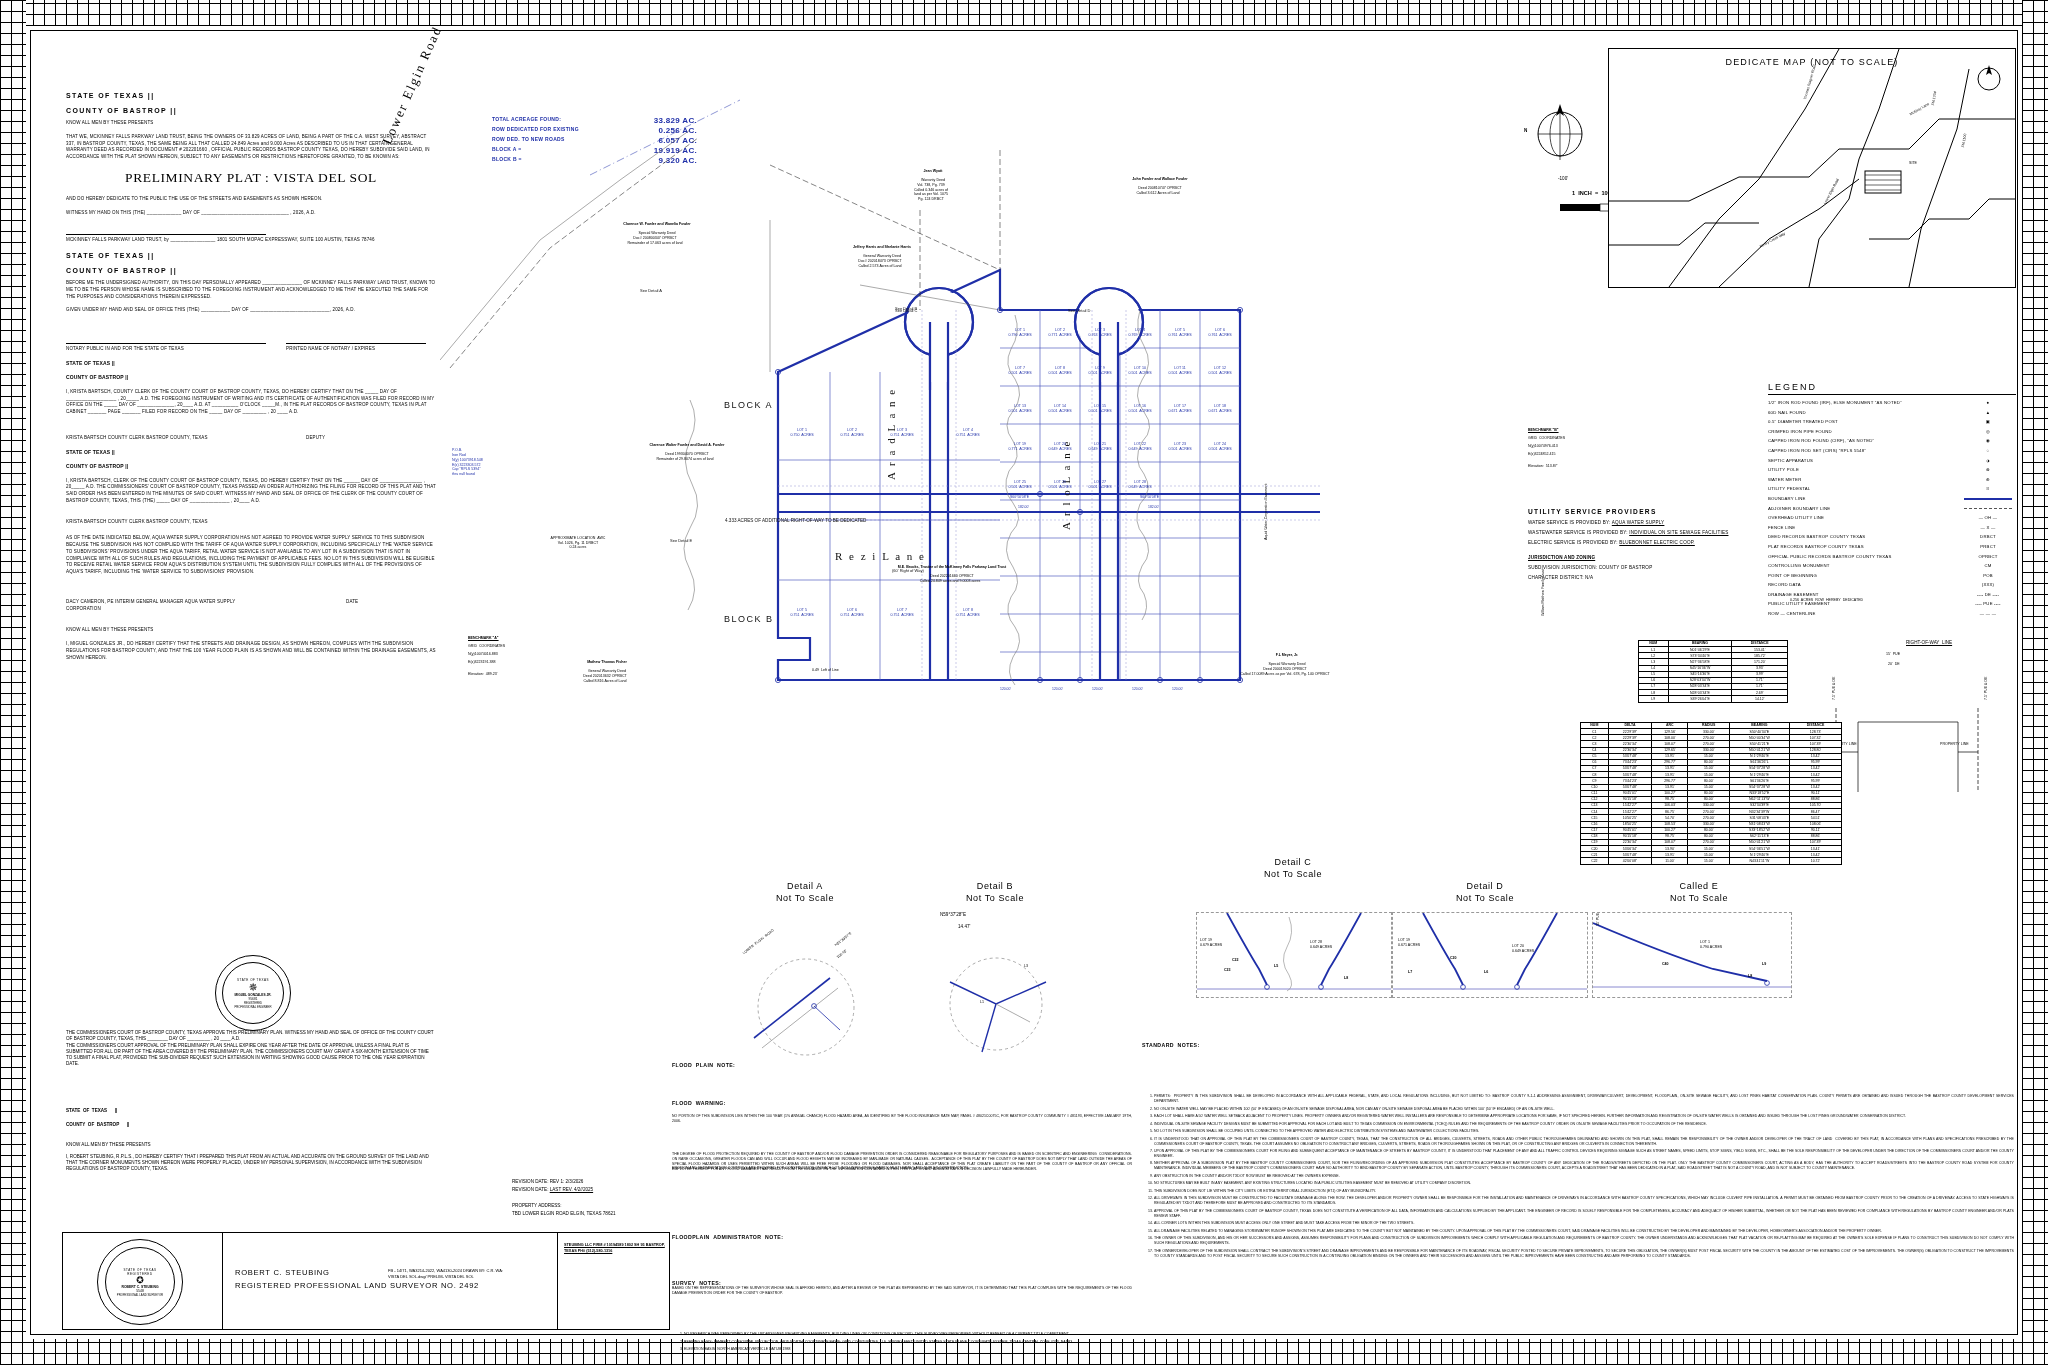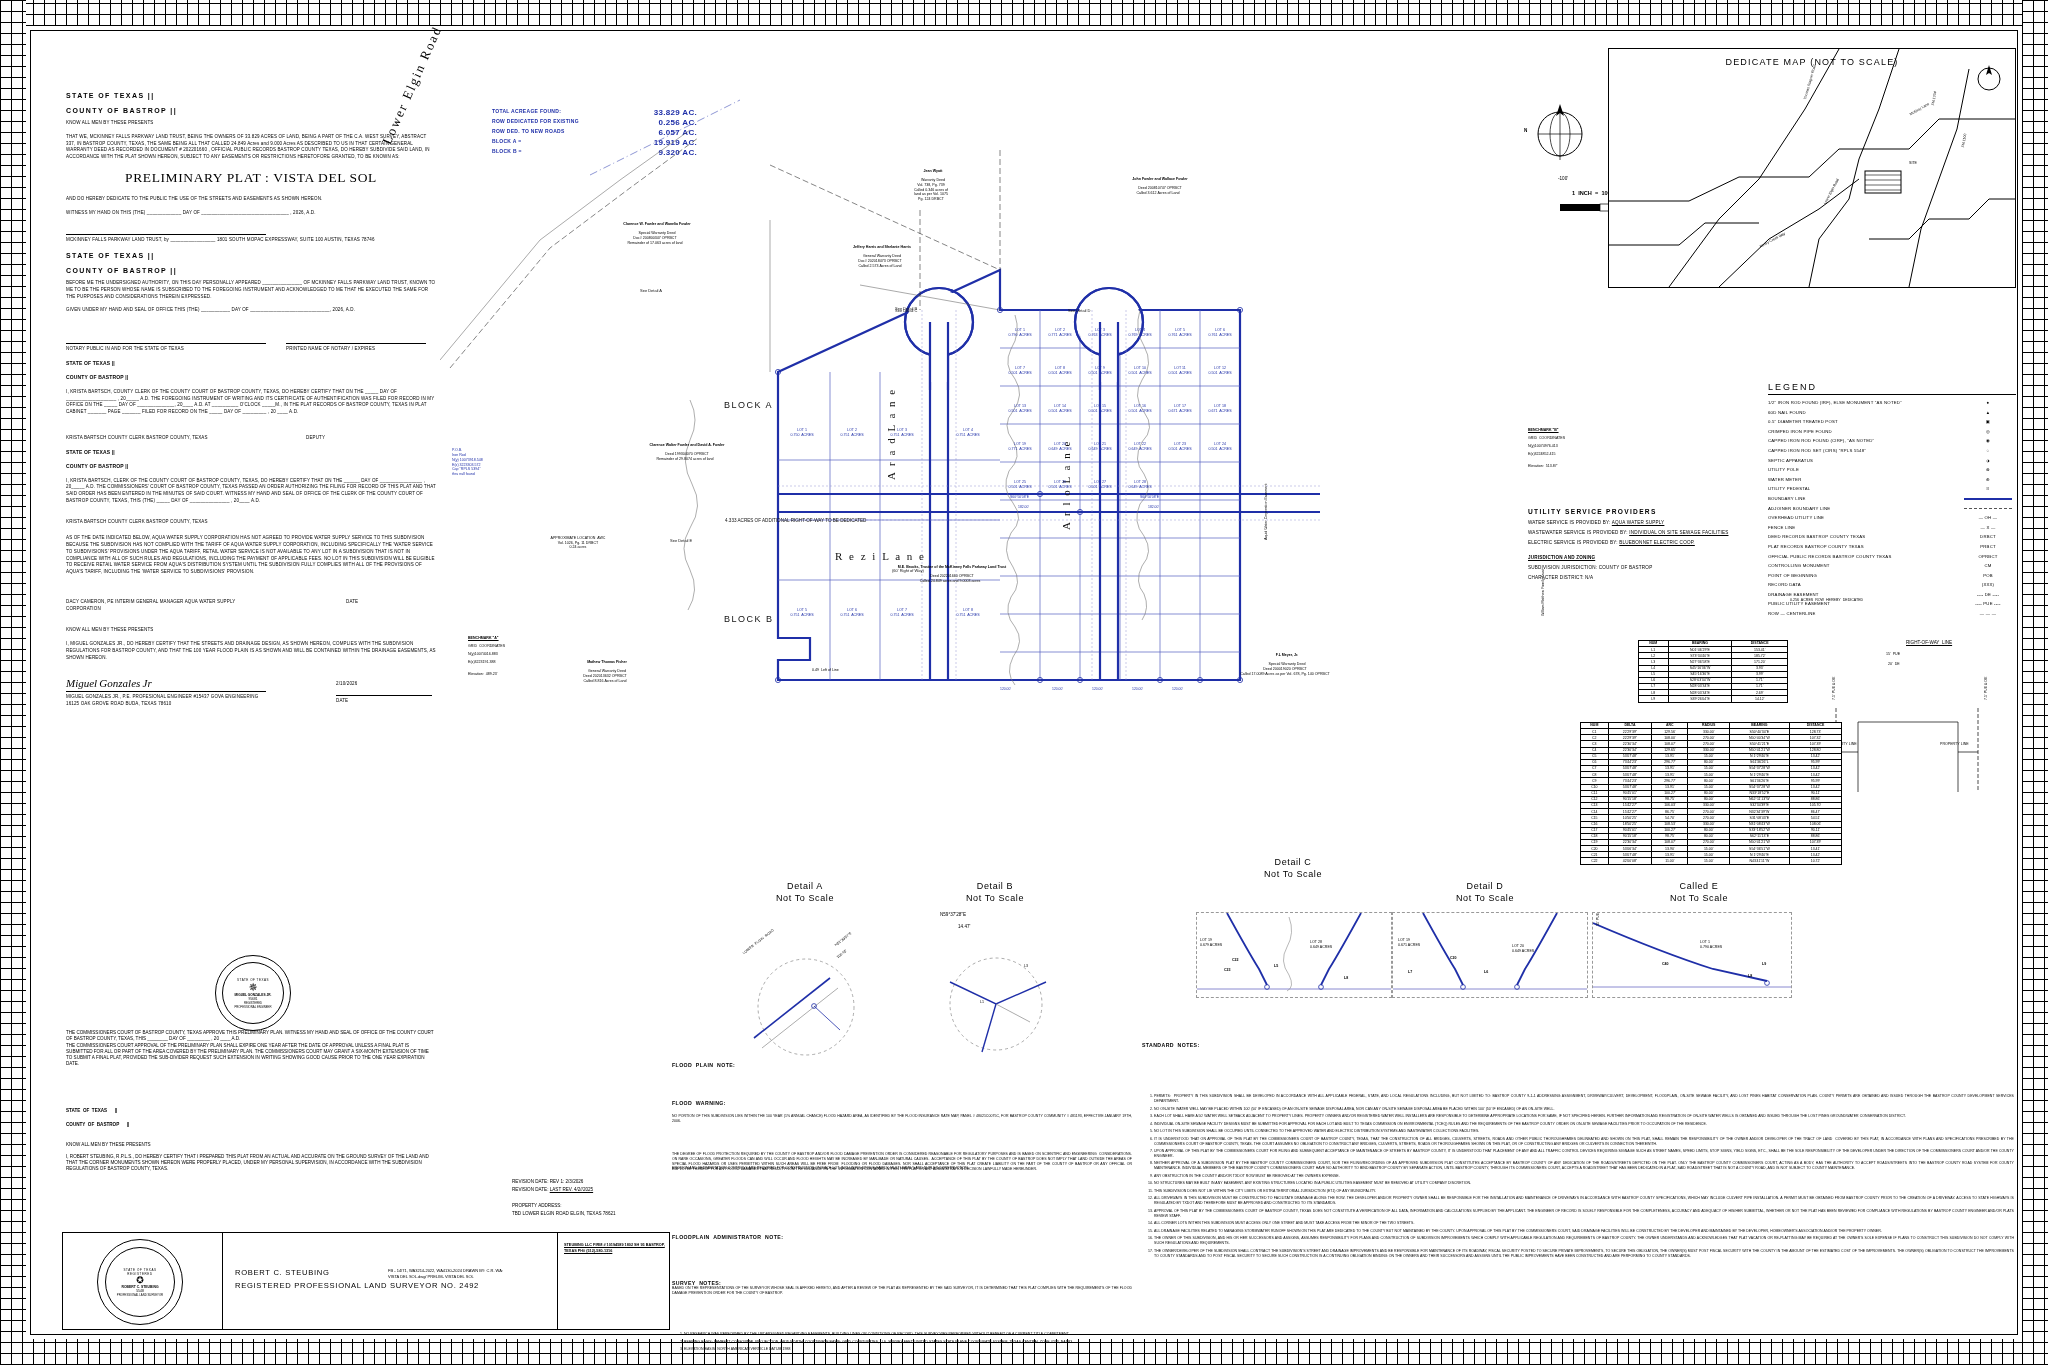--- a/index.html
+++ b/index.html
@@ -49,21 +49,21 @@
 
   
   #main-title {
     position: absolute; left: 700px; top: 62px; width: 660px;
     font-family: "Liberation Serif", serif;
     font-size: 26px; letter-spacing: 0.5px; text-align: center; color: #000;
   }
 
   
   #acreage {
-    position: absolute; left: 492px; top: 108px;
+    position: absolute; left: 492px; top: 116px;
     font-size: 8px; color: #1f2fa8; font-weight: bold;
     letter-spacing: 0.3px;
   }
   #acreage .row { display: flex; width: 205px; margin-bottom: 1px; }
   #acreage .lbl { flex: 1; }
   #acreage .val { width: 74px; text-align: right; }
 
   
   #legal-col {
     position: absolute; left: 66px; top: 84px; width: 370px;
@@ -246,36 +246,20 @@
 AQUA WATER SUPPLY CORPORATION</div>
       </div>
       <div style="width:90px">
         <div class="legal-p" style="margin-top:16px">DATE</div>
       </div>
     </div>
 
     <div class="legal-p" style="margin-top:8px">KNOW ALL MEN BY THESE PRESENTS</div>
     <div class="legal-p">I, MIGUEL GONZALES JR., DO HEREBY CERTIFY THAT THE STREETS AND DRAINAGE DESIGN, AS SHOWN HEREON, COMPLIES WITH THE SUBDIVISION REGULATIONS FOR BASTROP COUNTY, AND THAT THE 100 YEAR FLOOD PLAIN IS AS SHOWN AND WILL BE CONTAINED WITHIN THE DRAINAGE EASEMENTS, AS SHOWN HEREON.</div>
 
-    <div class="two-col" style="margin-top:16px">
-      <div style="width:200px">
-        <div style="font-family:'Liberation Serif',serif;font-style:italic;font-size:11px">Miguel Gonzales Jr</div>
-        <div class="sigline" style="margin-top:2px"></div>
-        <div class="legal-p">MIGUEL GONZALES JR., P.E.
-PROFESIONAL ENGINEER #15437
-GOVA ENGINEERING
-16125 OAK GROVE ROAD
-BUDA, TEXAS 78610</div>
-      </div>
-      <div style="width:100px">
-        <div class="legal-p" style="margin-top:4px">2/10/2026</div>
-        <div class="sigline short" style="width:96px;margin-top:2px"></div>
-        <div class="legal-p">DATE</div>
-      </div>
-    </div>
   </div>
 
   <div class="seal" style="left:215px; top:955px; width:76px; height:76px;">
     <div class="seal-inner" style="width:62px;height:62px;display:flex;flex-direction:column;align-items:center;justify-content:center;">
       <div style="font-size:3px;letter-spacing:.5px">STATE OF TEXAS</div>
       <div style="font-size:11px;line-height:1">✵</div>
       <div style="font-size:3.2px;font-weight:bold">MIGUEL GONZALES JR.</div>
       <div style="font-size:3.2px">95681</div>
       <div style="font-size:2.8px">REGISTERED</div>
       <div style="font-size:2.8px">PROFESSIONAL ENGINEER</div>

